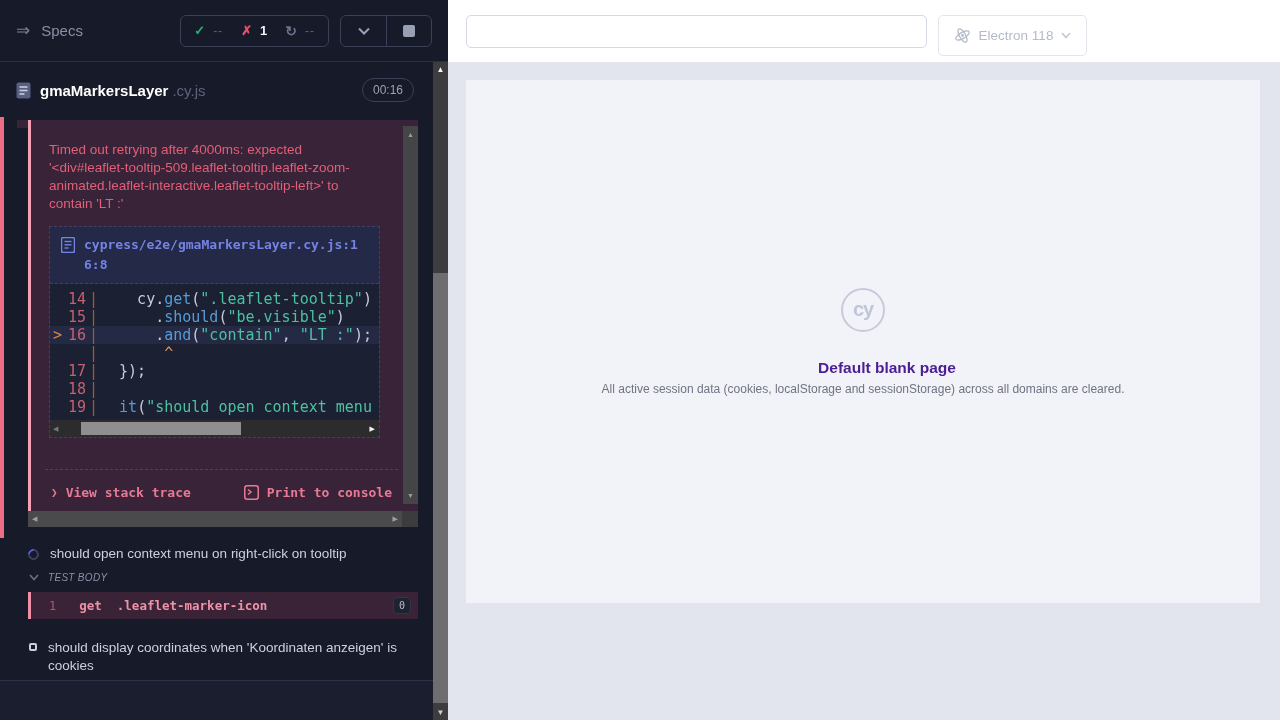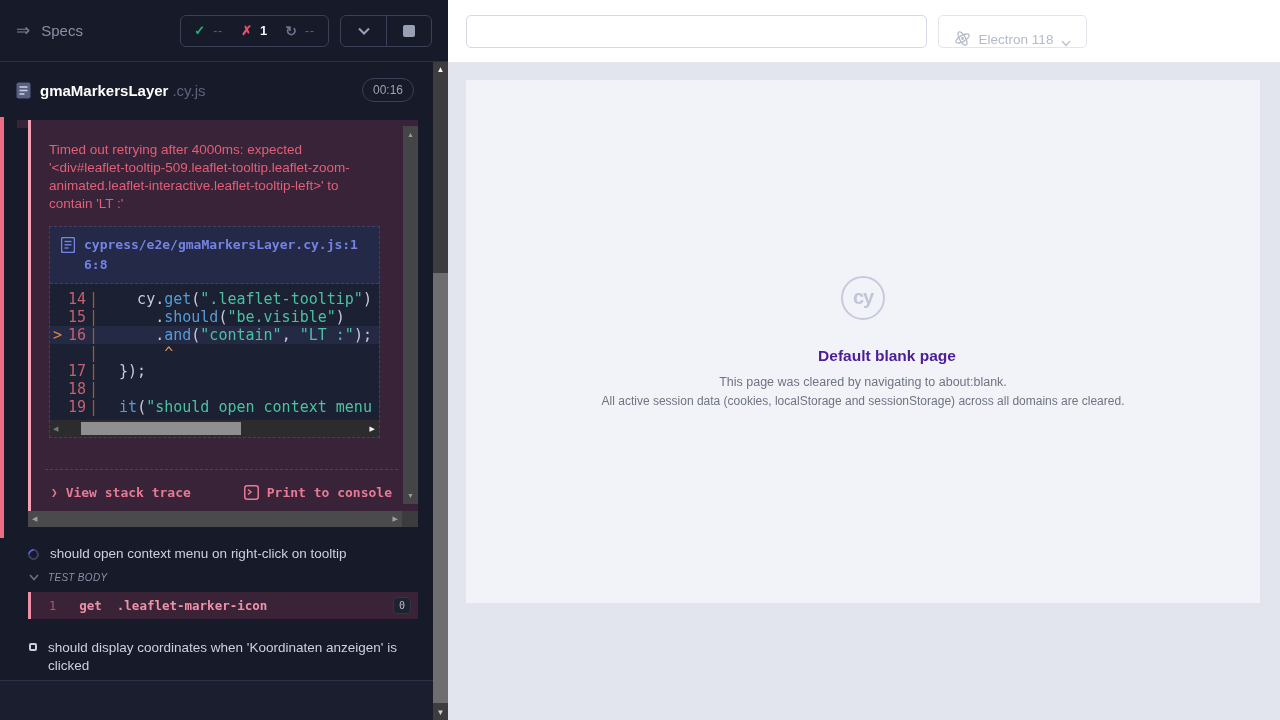--- a/index.html
+++ b/index.html
@@ -147,22 +147,22 @@
 
   
   .browser { position: absolute; left: 448px; top: 0; width: 832px; height: 720px; background: #e2e5ed; }
   .topbar { position: absolute; left: 0; top: 0; width: 832px; height: 63px; background: #ffffff; border-bottom: 1px solid #e4e7ee; }
   .url-input {
     position: absolute; left: 18px; top: 15px; width: 461px; height: 33px;
     border: 1px solid #d4d9e2; border-radius: 5px; background: #fff;
     font-family: "Liberation Sans", sans-serif; font-size: 13px; color: #444a56; padding: 0 10px; outline: none;
   }
   .top-btn {
-    position: absolute; top: 15px; height: 33px; border: 1px solid #e2e5ec; border-radius: 5px;
-    display: flex; align-items: flex-end; justify-content: center; gap: 8px; cursor: pointer; background: #fff;
+    position: absolute; top: 15px; height: 41px; border: 1px solid #e2e5ec; border-radius: 5px;
+    display: flex; align-items: center; justify-content: center; gap: 8px; cursor: pointer; background: #fff;
   }
   .browser-btn { left: 490px; width: 149px; color: #b4bac8; font-size: 13.5px; }
   .viewport-btn { left: 650px; width: 165px; color: #575c68; font-size: 13.5px; }
   .vp-pct { color: #6a7080; }
   .chev-light { stroke: #c3c8d4; stroke-width: 1.6; fill: none; }
   .chev-mid { stroke: #a8adb9; stroke-width: 1.6; fill: none; }
 
   .aut-frame {
     position: absolute; left: 18px; top: 80px; width: 794px; height: 523px; background: #f2f3f8;
     display: flex; flex-direction: column; align-items: center; justify-content: center;
@@ -293,21 +293,21 @@
 
   <div class="command-row">
     <span class="cmd-num">1</span>
     <span class="cmd-name">get</span>
     <span class="cmd-msg">.leaflet-marker-icon</span>
     <span class="cmd-badge">0</span>
   </div>
 
   <div class="pending-row">
     <div class="pending-icon"></div>
-    <span class="test-title">should display coordinates when 'Koordinaten anzeigen' is clicked</span>
+    <span class="test-title">should display coordinates when 'Koordinaten anzeigen' is cookies</span>
   </div>
 
   <div class="bottom-sep"></div>
 
   <div class="main-scrollbar">
     <span class="ms-up">▲</span>
     <div class="ms-thumb"></div>
     <span class="ms-down">▼</span>
   </div>
 </div>
@@ -326,16 +326,15 @@
           <polyline class="chev-light" points="1,1 5,5.5 9,1"></polyline>
         </svg>
     </div>
   </div>
 
   <div class="aut-frame">
     <div class="cy-logo">
       <span>cy</span>
     </div>
     <div class="blank-title">Default blank page</div>
-    <div class="blank-line1">This page was cleared by navigating to about:blank.</div>
     <div class="blank-line2">All active session data (cookies, localStorage and sessionStorage) across all domains are cleared.</div>
   </div>
 </div>
 
 </body></html>

